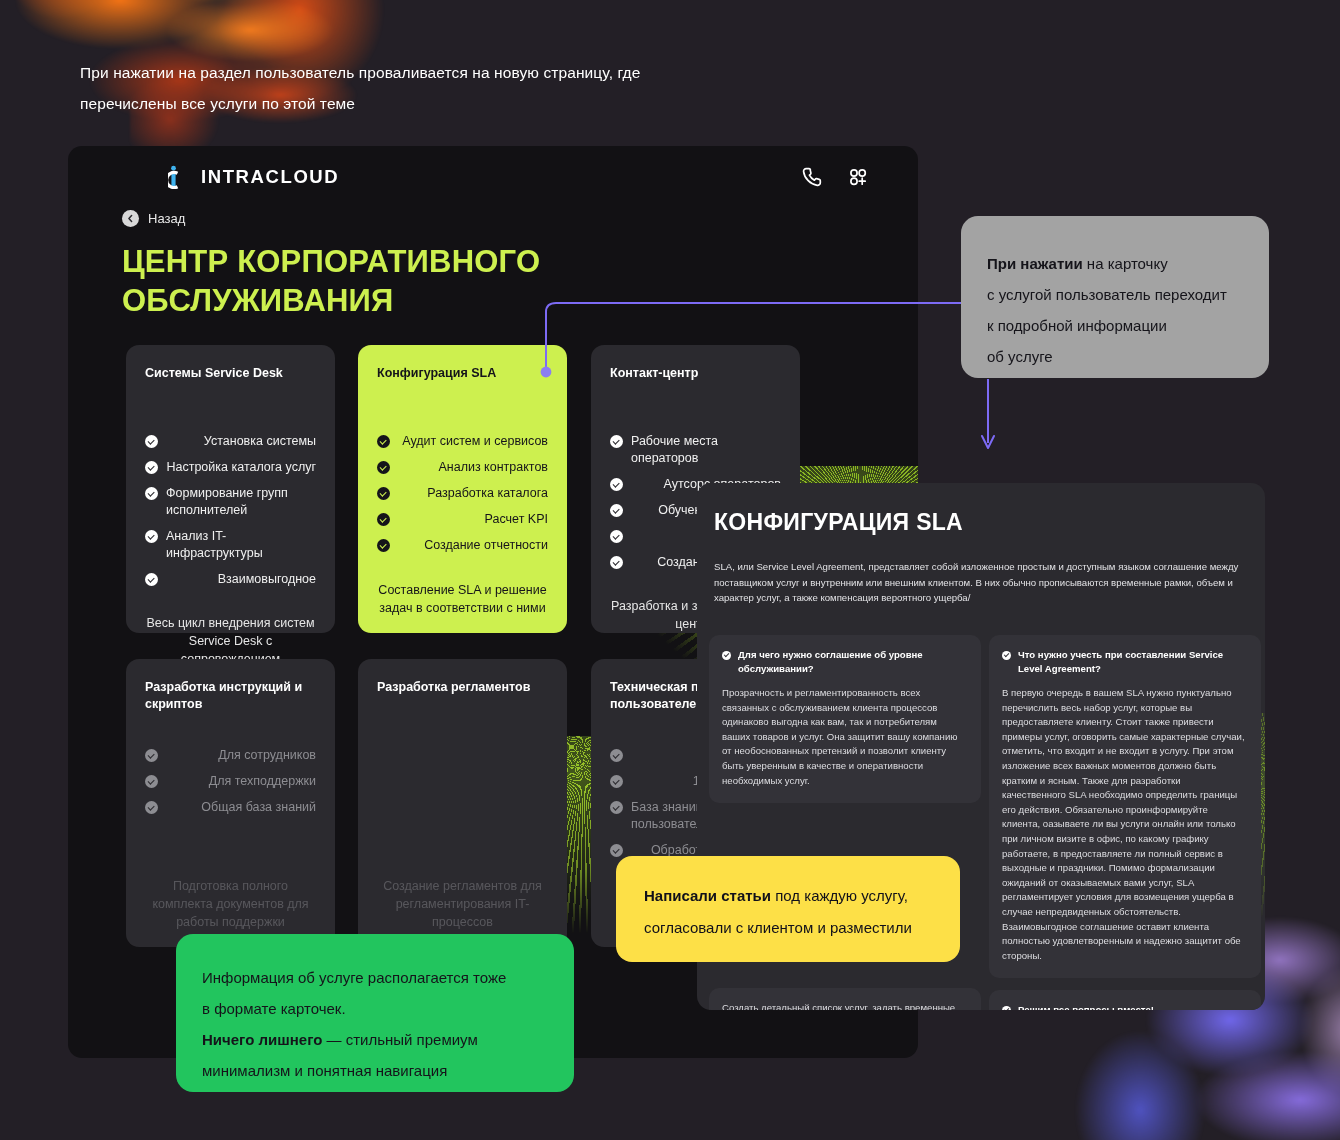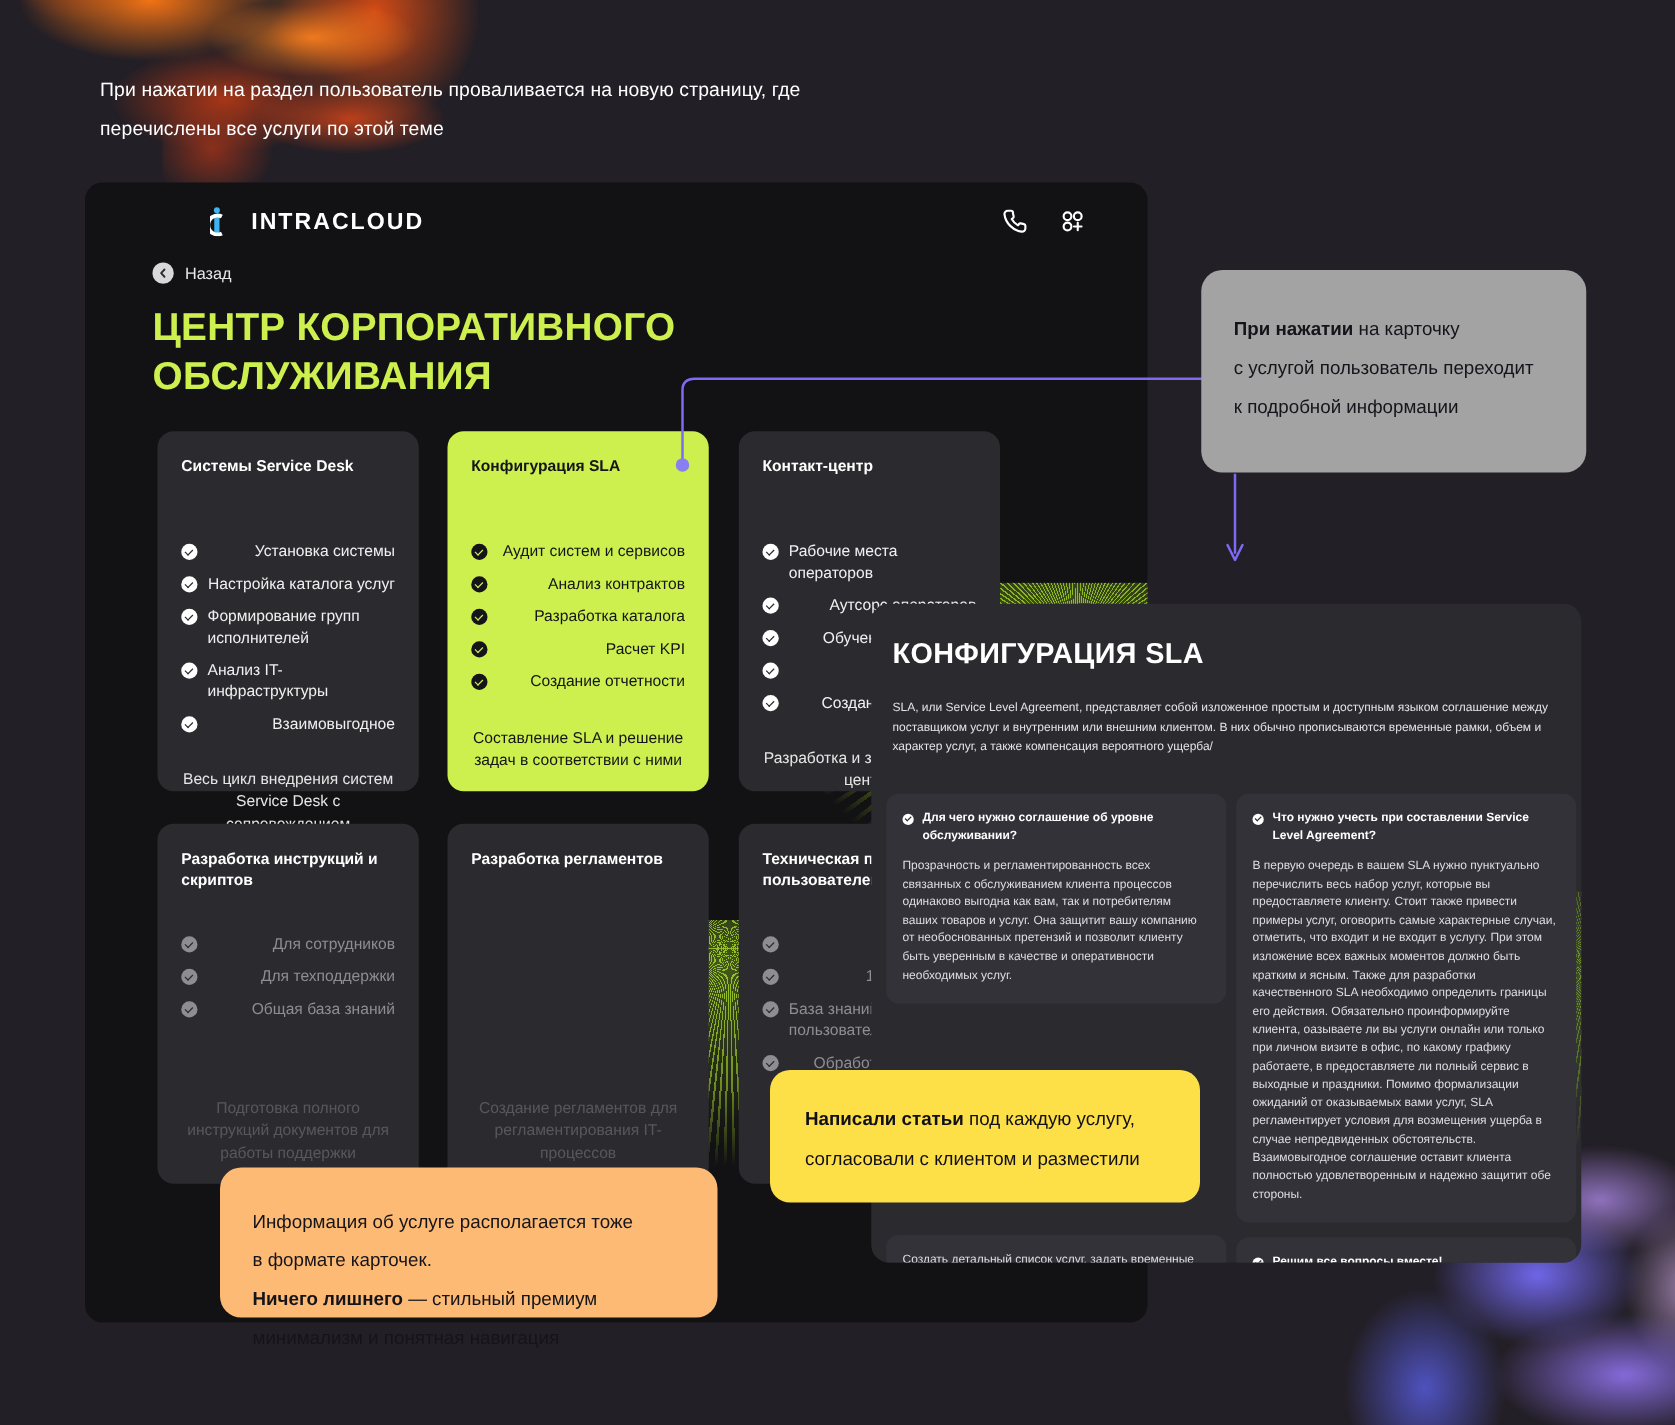--- a/index.html
+++ b/index.html
@@ -216,22 +216,22 @@
   
   #callout-purple {
     position: absolute; left: 616px; top: 856px; width: 344px; height: 106px;
     background: #fde047; border-radius: 16px; padding: 24px 28px;
     color: #11101a; font-size: 15px; line-height: 32px;
   }
   #callout-purple b { font-weight: 700; }
 
   
   #callout-green-bottom {
-    position: absolute; left: 176px; top: 934px; width: 398px; height: 120px;
-    background: #fdba74; border-radius: 17px; padding: 28px 26px;
+    position: absolute; left: 176px; top: 934px; width: 398px; height: 158px;
+    background: #22c55e; border-radius: 17px; padding: 28px 26px;
     color: #15141a; font-size: 15px; line-height: 31px;
   }
   #callout-green-bottom b { font-weight: 700; }
 </style>
 </head>
 <body>
 
 <div class="bg-blob" id="blob-orange"></div>
 <div class="bg-blob" id="blob-purple"></div>
 
@@ -372,21 +372,21 @@
       </div>
     <div class="svc-item">
         <i class="chk"></i>
         <span>Для техподдержки</span>
       </div>
     <div class="svc-item">
         <i class="chk"></i>
         <span>Общая база знаний</span>
       </div>
   </div>
-  <div class="svc-foot fade-foot">Подготовка полного инструкций документов для работы поддержки</div>
+  <div class="svc-foot fade-foot">Подготовка полного комплекта документов для работы поддержки</div>
 </div>
 
 <div class="svc-card dark dim" id="card-5">
   <div class="svc-title">Разработка регламентов</div>
   <div class="svc-foot fade-foot">Создание регламентов для регламентирования IT-процессов</div>
 </div>
 
 <div class="svc-card dark dim" id="card-6">
   <div class="svc-title">Техническая поддержка пользователей</div>
   <div class="svc-list">
@@ -414,20 +414,21 @@
   <path d="M546 372 L546 312 Q546 303 556 303 L962 303" fill="none" stroke="#7d6bf5" stroke-width="2"></path>
   <circle cx="546" cy="372" r="5.4" fill="#8b7df2"></circle>
   <path d="M988 379 L988 443" fill="none" stroke="#7d6bf5" stroke-width="2"></path>
   <path d="M982 436 L988 448 L994 436" fill="none" stroke="#7d6bf5" stroke-width="2" stroke-linecap="round" stroke-linejoin="round"></path>
 </svg>
 
 <div id="callout-green-right">
   <div><b>При нажатии</b><span> на карточку</span></div>
   <div>с услугой пользователь переходит</div>
   <div>к подробной информации</div>
+  <div>об услуге</div>
 </div>
 
 <div id="detail-panel">
   <div id="fern-3"></div>
   <div id="detail-title">КОНФИГУРАЦИЯ SLA</div>
   <div id="detail-intro">SLA, или Service Level Agreement, представляет собой изложенное простым и доступным языком соглашение между поставщиком услуг и внутренним или внешним клиентом. В них обычно прописываются временные рамки, объем и характер услуг, а также компенсация вероятного ущерба/</div>
 
   <div class="faq-col" id="faq-left">
     <div class="faq-box">
       <div class="faq-q">

